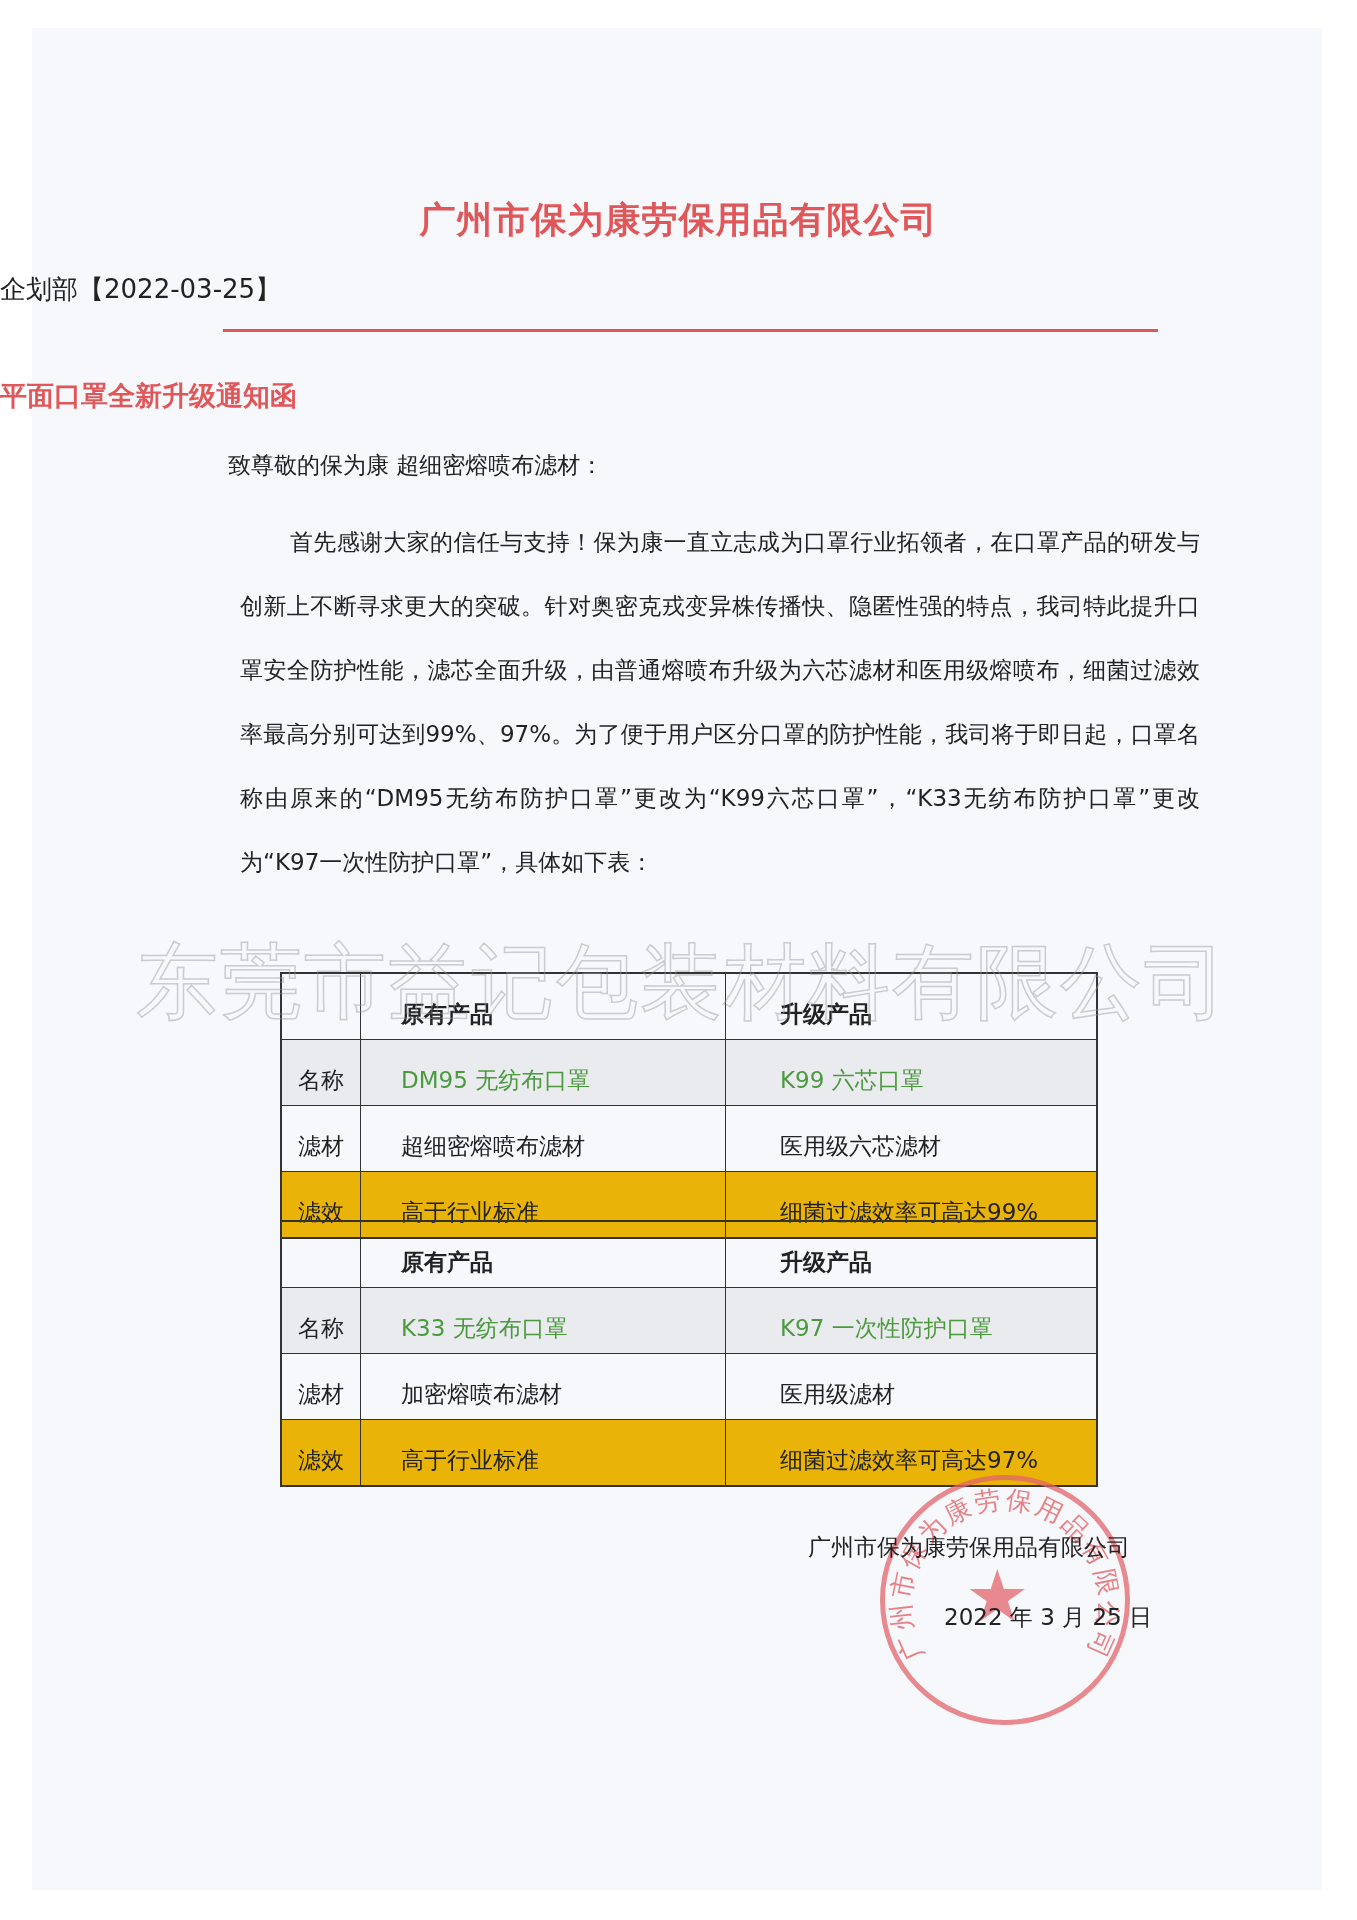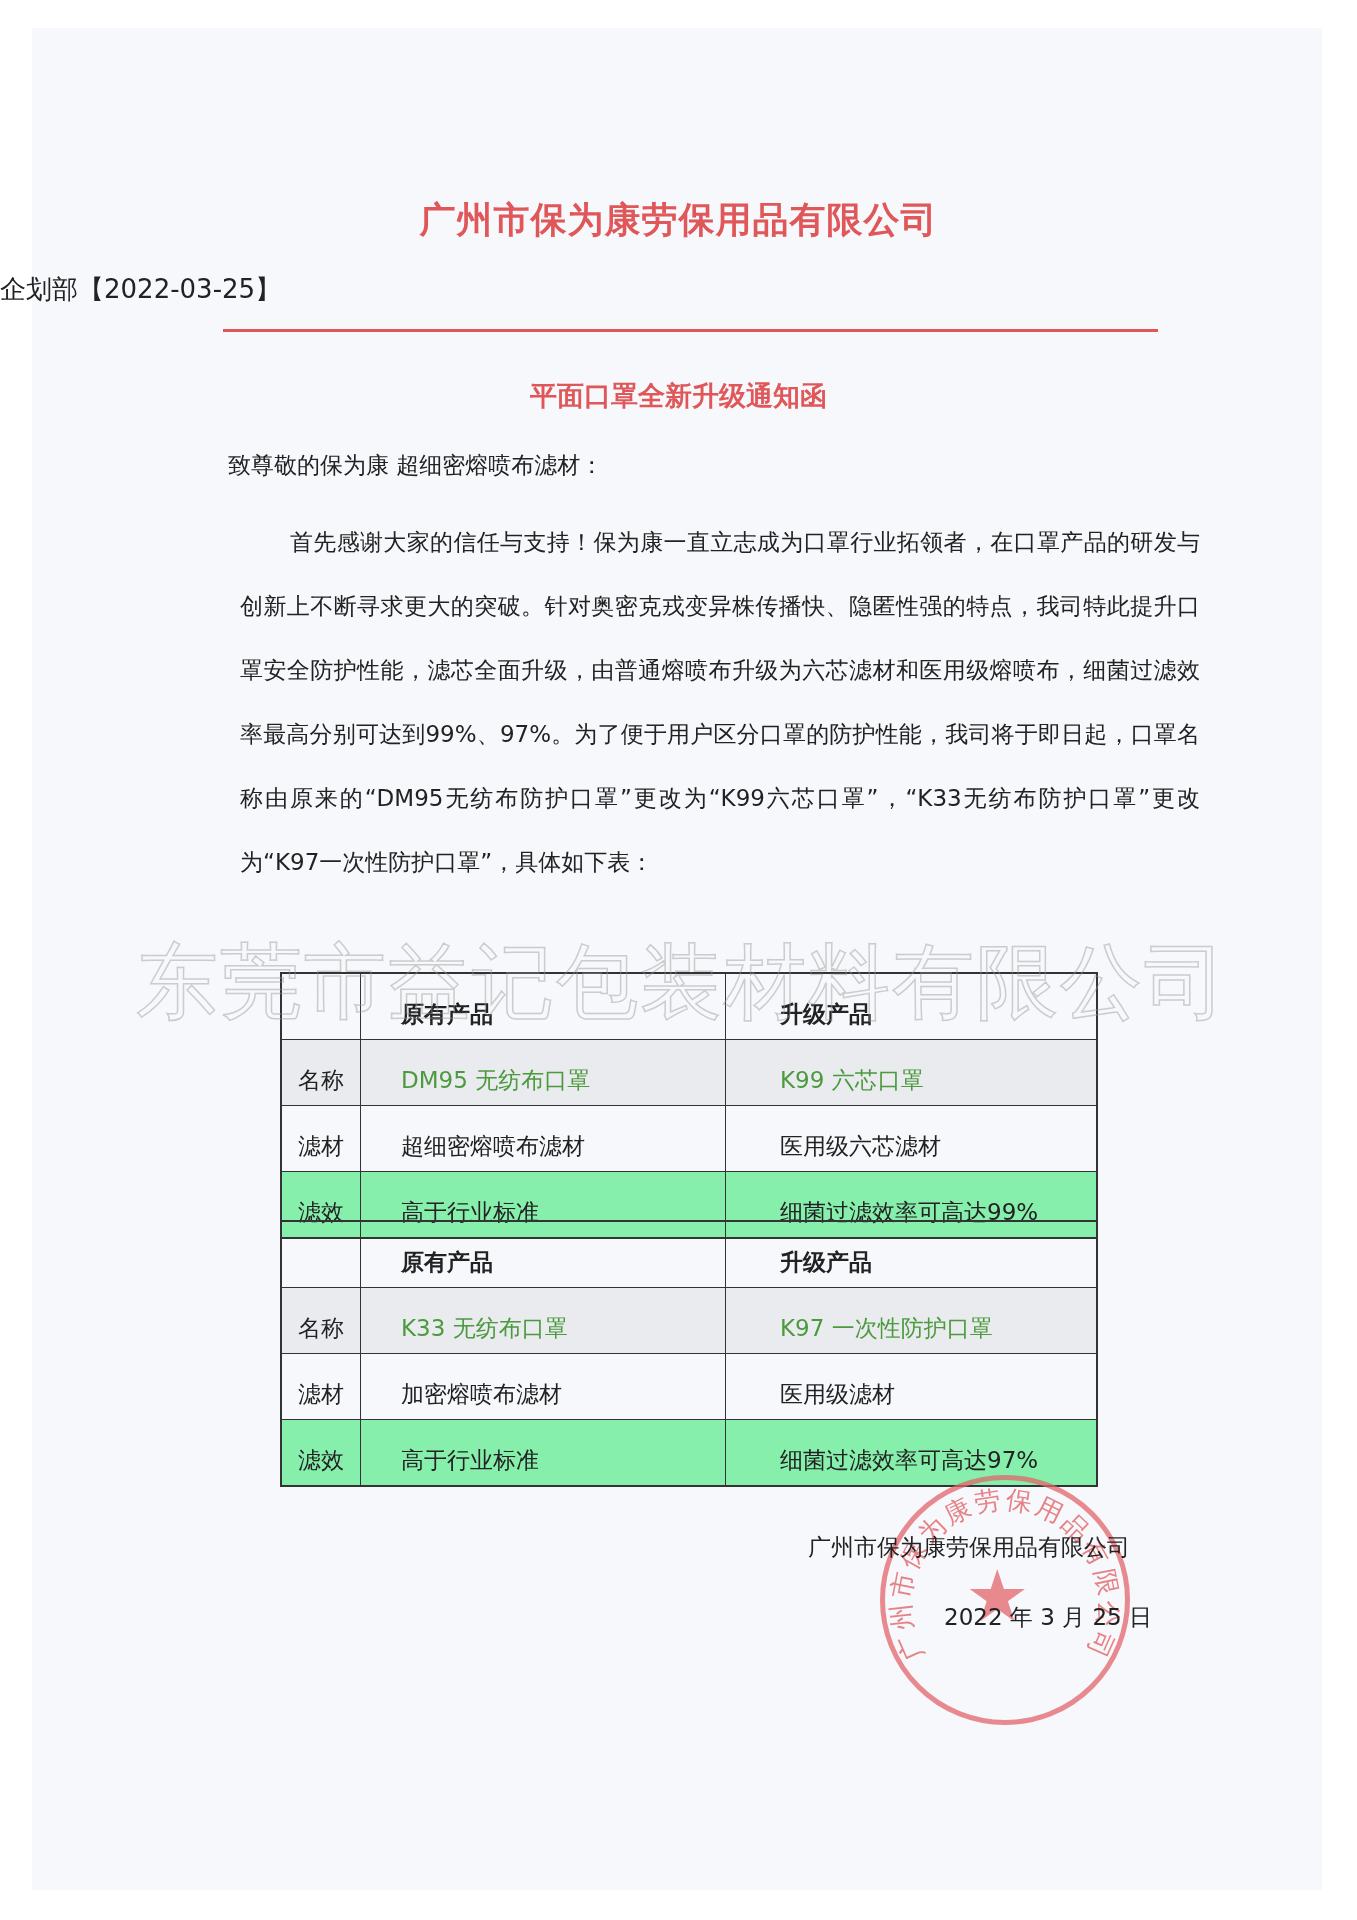--- a/index.html
+++ b/index.html
@@ -16,21 +16,21 @@
     font-size: 36px; font-weight: bold; color: #e0575a; letter-spacing: 1px;
   }
   .dept-line {
     position: absolute; left: 0; width: 1357px; top: 272px; text-align: left;
     font-size: 26px; color: #222;
   }
   .red-rule {
     position: absolute; left: 223px; width: 935px; top: 329px; height: 3px; background: #e0575a;
   }
   .doc-title {
-    position: absolute; left: 0; width: 1357px; top: 378px; text-align: center;
+    position: absolute; left: 0; width: 1357px; top: 378px; 
     font-size: 27px; font-weight: bold; color: #e0575a;
   }
   .salutation {
     position: absolute; left: 228px; top: 450px; font-size: 23px; color: #222;
   }
   .body-text {
     position: absolute; left: 228px; top: 510px; width: 960px;
     font-size: 23px; line-height: 64px; color: #222; text-indent: 50px; text-align: justify; margin-left: 12px;
   }
   .watermark {
@@ -44,21 +44,21 @@
     font-size: 23px; color: #222;
   }
   table.cmp td, table.cmp th {
     border: 1.5px solid #333; height: 49px; padding: 16px 0 0 12px; text-align: left; font-weight: normal;
   }
   table.cmp th { font-weight: bold; }
   table.cmp .c0 { width: 78px; padding-left: 0; text-align: center; }
   table.cmp .c1 { width: 324px; padding-left: 40px; }
   table.cmp .c2 { padding-left: 54px; }
   table.cmp tr.shade td { background: #e9ebef; }
-  table.cmp tr.last td { background: #86efac; }
+  table.cmp tr.last td { background: #eab308; }
   table.cmp .green { color: #4c9a3e; }
   #table1 { top: 972px; border: 2.5px solid #333; }
   #table2 { top: 1220px; border: 2.5px solid #333; }
   .stamp {
     position: absolute; left: 880px; top: 1475px; width: 240px; height: 240px;
     border: 5px solid rgba(226,100,105,0.75); border-radius: 50%; z-index: 1;
   }
   .stamp-star {
     position: absolute; left: 80px; top: 80px; font-size: 72px; color: rgba(226,100,105,0.75);
     line-height: 1;

